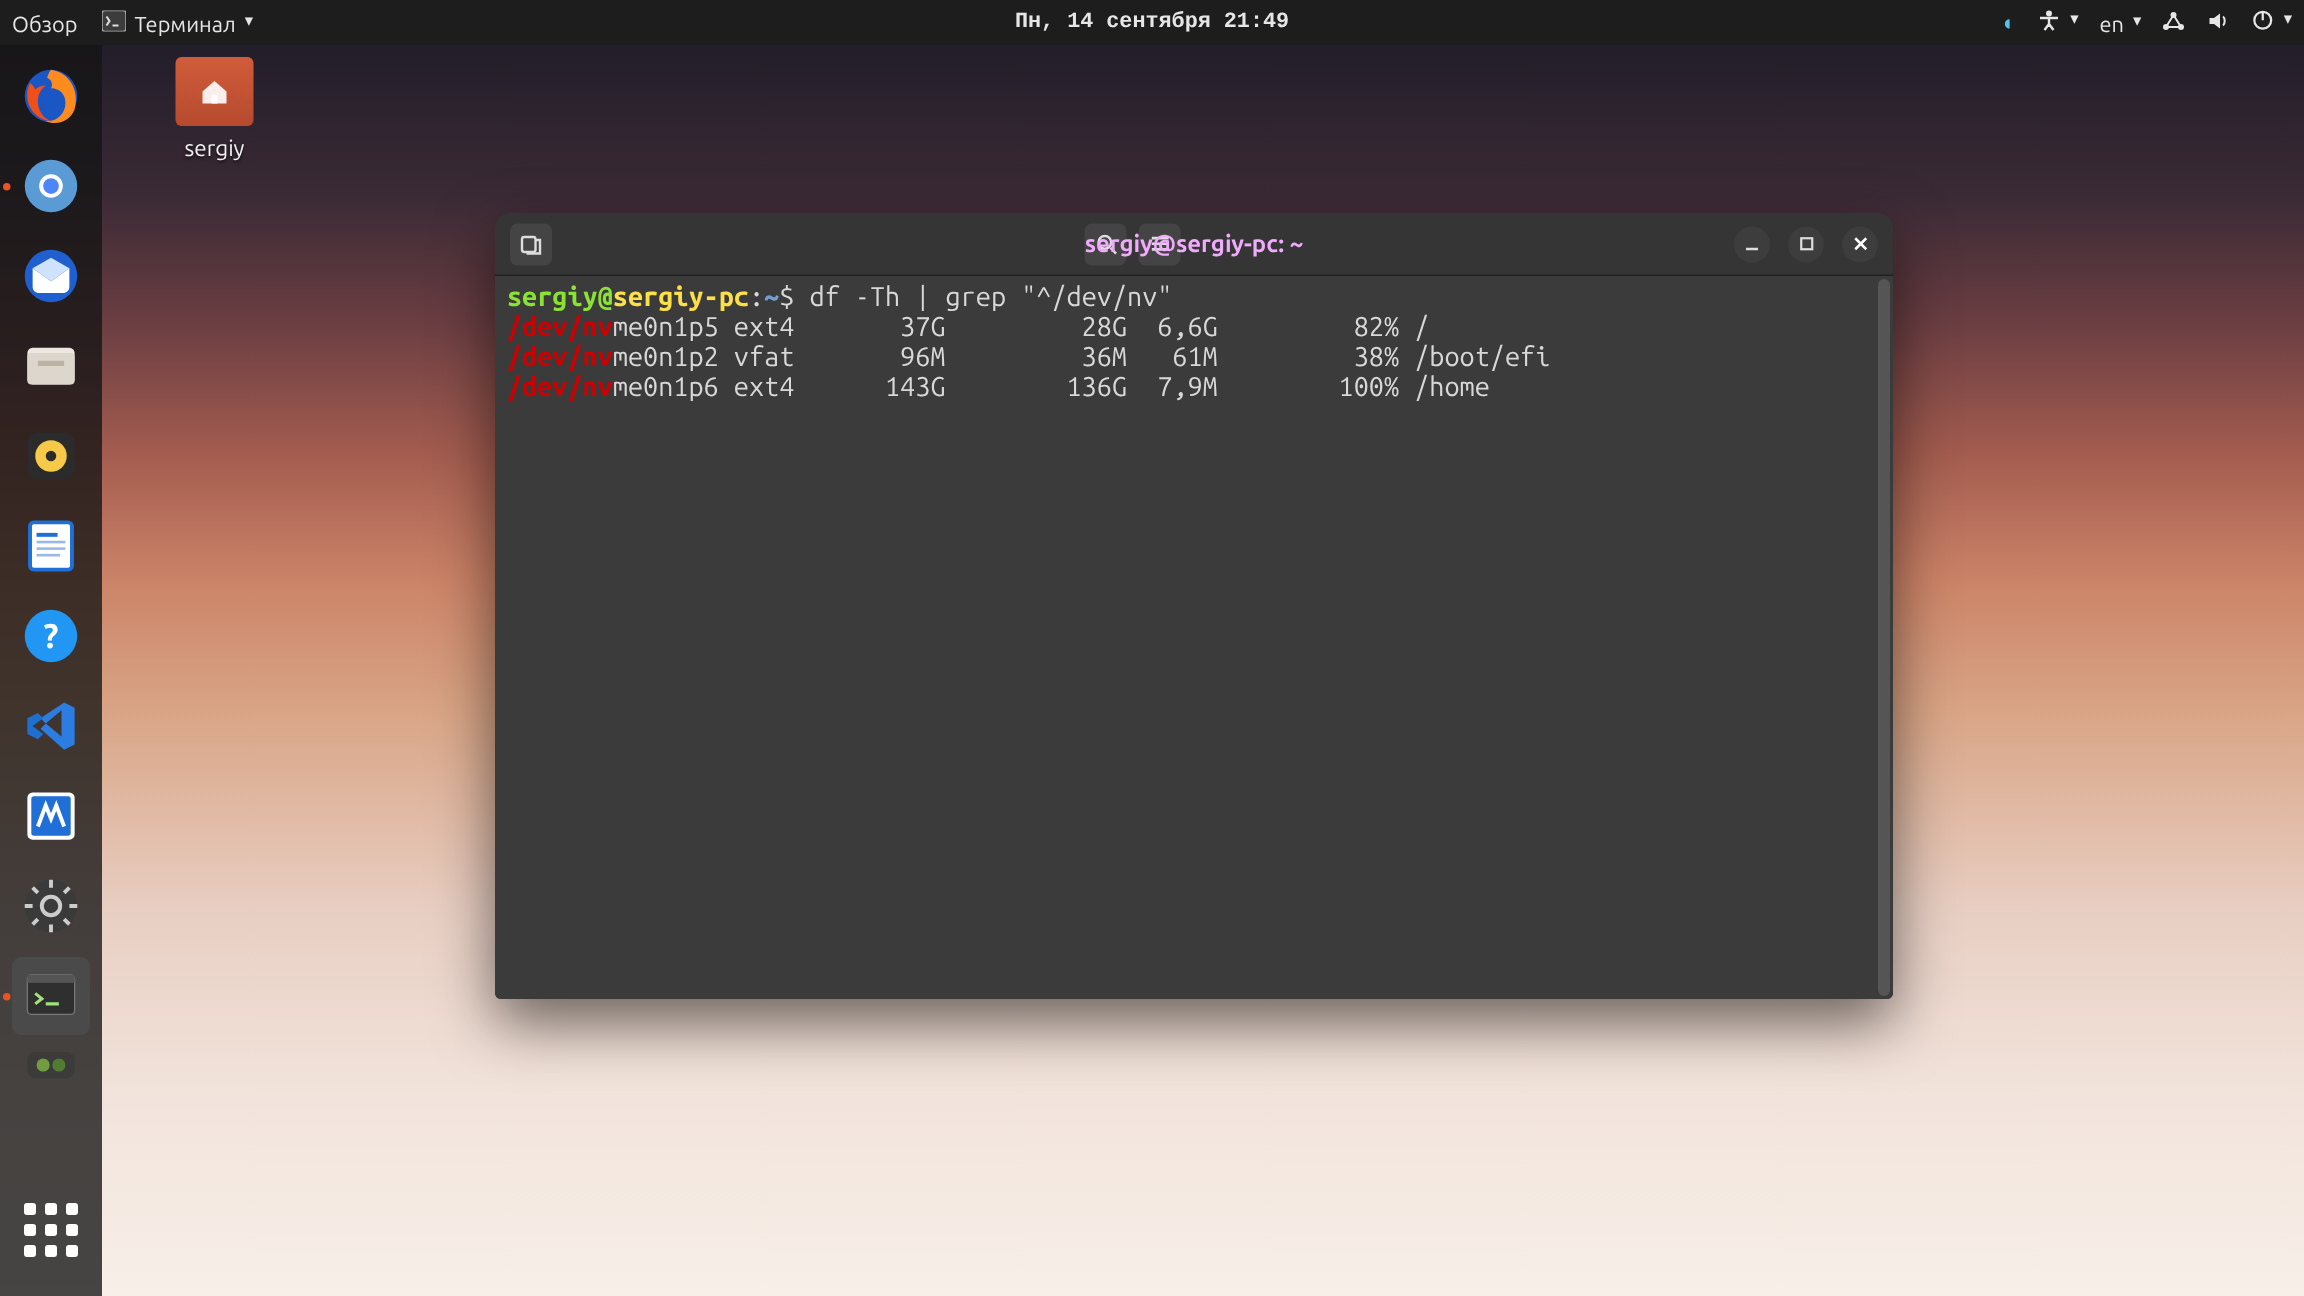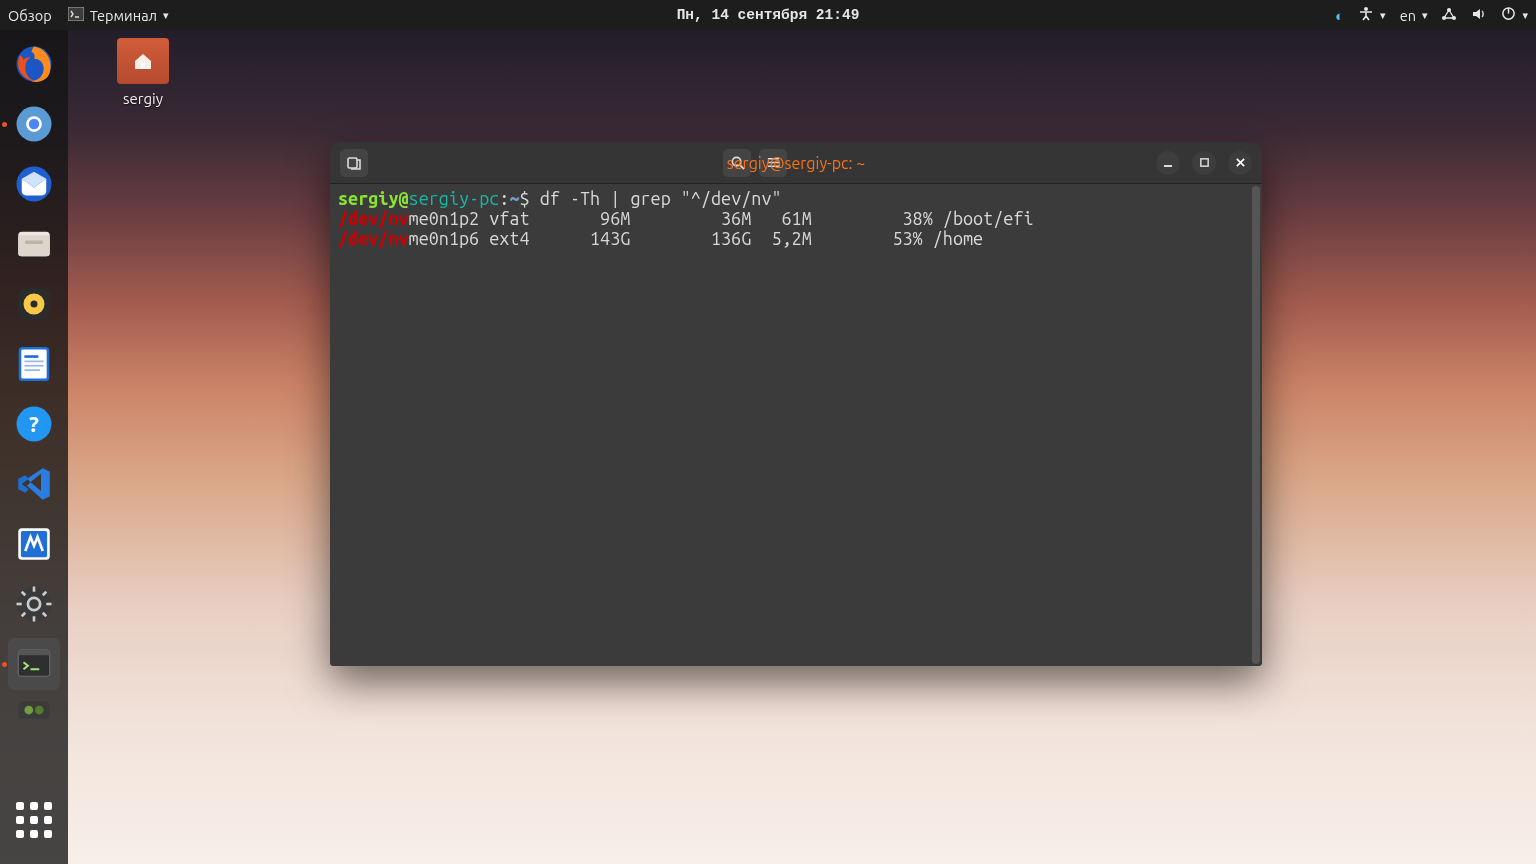--- a/index.html
+++ b/index.html
@@ -26,21 +26,21 @@
 #topbar {
   position:absolute; left:0; top:0; width:100%; height:30px;
   background:#1d1d1d; color:#e6e6e6;
   display:flex; align-items:center;
   padding:0 8px;
   font-size:14.5px;
 }
 #topbar .left { display:flex; align-items:center; gap:16px; }
 #topbar .center { position:absolute; left:50%; transform:translateX(-50%); font-weight:600;font-family:Liberation Mono, monospace; }
 #topbar .right { margin-left:auto; display:flex; align-items:center; gap:14px; color:#e6e6e6; }
-.top-item { display:flex; align-items:center; gap:6px; cursor:pointer; }
+.top-item { display:flex; gap:6px; cursor:pointer; }
 .dropdown-caret { font-size:11px; }
 
 
 #dock {
   position:absolute; left:0; top:30px; width:68px; height:calc(100% - 30px);
   background:rgba(20,20,20,0.78);
   display:flex; flex-direction:column; align-items:center;
   padding-top:8px; gap:8px;
 }
 .dock-item {
@@ -77,21 +77,21 @@
   background:#2f2f2f; border-radius:10px 10px 4px 4px; overflow:hidden;
   box-shadow:0 16px 40px rgba(0,0,0,.55);
   display:flex; flex-direction:column;
 }
 #term-titlebar {
   height:42px; background:#353535; border-bottom:1px solid #222;
   display:flex; align-items:center; padding:0 10px; gap:8px;
 }
 #term-titlebar .title {
   position:absolute; left:50%; transform:translateX(-50%);
-  font-weight:400; color:#f97316; font-size:16px;
+  font-weight:700; color:#f0abfc; font-size:16px;
 }
 .tb-btn {
   width:28px; height:28px; border-radius:5px; background:#444;
   display:flex; align-items:center; justify-content:center; cursor:pointer;
   color:#ddd; font-size:14px;
 }
 .tb-btn.round { width:24px; height:24px; border-radius:50%; background:#3d3d3d; }
 .tb-close { background:#e95420; color:#fff; }
 #term-titlebar .window-controls { margin-left:auto; display:flex; align-items:center; gap:12px; }
 #term-titlebar .hbtns { margin-left:auto; display:flex; align-items:center; gap:8px; margin-right:14px; }
@@ -99,21 +99,21 @@
 #term-body {
   flex:1; background:#3b3b3b;
   font-family:"Ubuntu Mono","DejaVu Sans Mono",monospace;
   font-size:18px; line-height:20px; color:#d8d8d8;
   padding:4px 8px;
   position:relative;
 }
 #term-body .scrollbar { position:absolute; right:2px; top:2px; bottom:2px; width:8px; background:#555; border-radius:4px; }
 .term-line { white-space:pre; }
 .ps-user { color:#8ae234; font-weight:600; }
-.ps-host { color:#14b8a6; font-weight:400; }
+.ps-host { color:#fde047; font-weight:700; }
 .ps-path { color:#729fcf; font-weight:600; }
 .ps-doll { color:#d8d8d8; }
 .cmd     { color:#d8d8d8; }
 .match   { color:#cc0000; font-weight:700; }
 .cursor-block {
   display:inline-block; width:10px; height:18px; border:2px solid #d8d8d8;
   vertical-align:-2px; margin-left:2px;
 }
 
 
@@ -347,17 +347,18 @@
           </svg>
       </div>
     </div>
   </div>
 
   <div id="term-body">
     <div class="scrollbar"></div>
 
     <div class="term-line"><span class="ps-user">sergiy</span><span class="ps-user">@</span><span class="ps-host">sergiy-pc</span><span class="ps-doll">:</span><span class="ps-path">~</span><span class="ps-doll">$ </span><span class="cmd">df -Th | grep "^/dev/nv"</span></div>
 
+    <div class="term-line"><span class="match">/dev/nv</span><span>me0n1p5 ext4       37G         28G  6,6G         82% /</span></div>
     <div class="term-line"><span class="match">/dev/nv</span><span>me0n1p2 vfat       96M         36M   61M         38% /boot/efi</span></div>
-    <div class="term-line"><span class="match">/dev/nv</span><span>me0n1p6 ext4      143G        136G  5,2M        53% /home</span></div>
+    <div class="term-line"><span class="match">/dev/nv</span><span>me0n1p6 ext4      143G        136G  7,9M        100% /home</span></div>
 
   </div>
 </div>
 
 </body></html>

